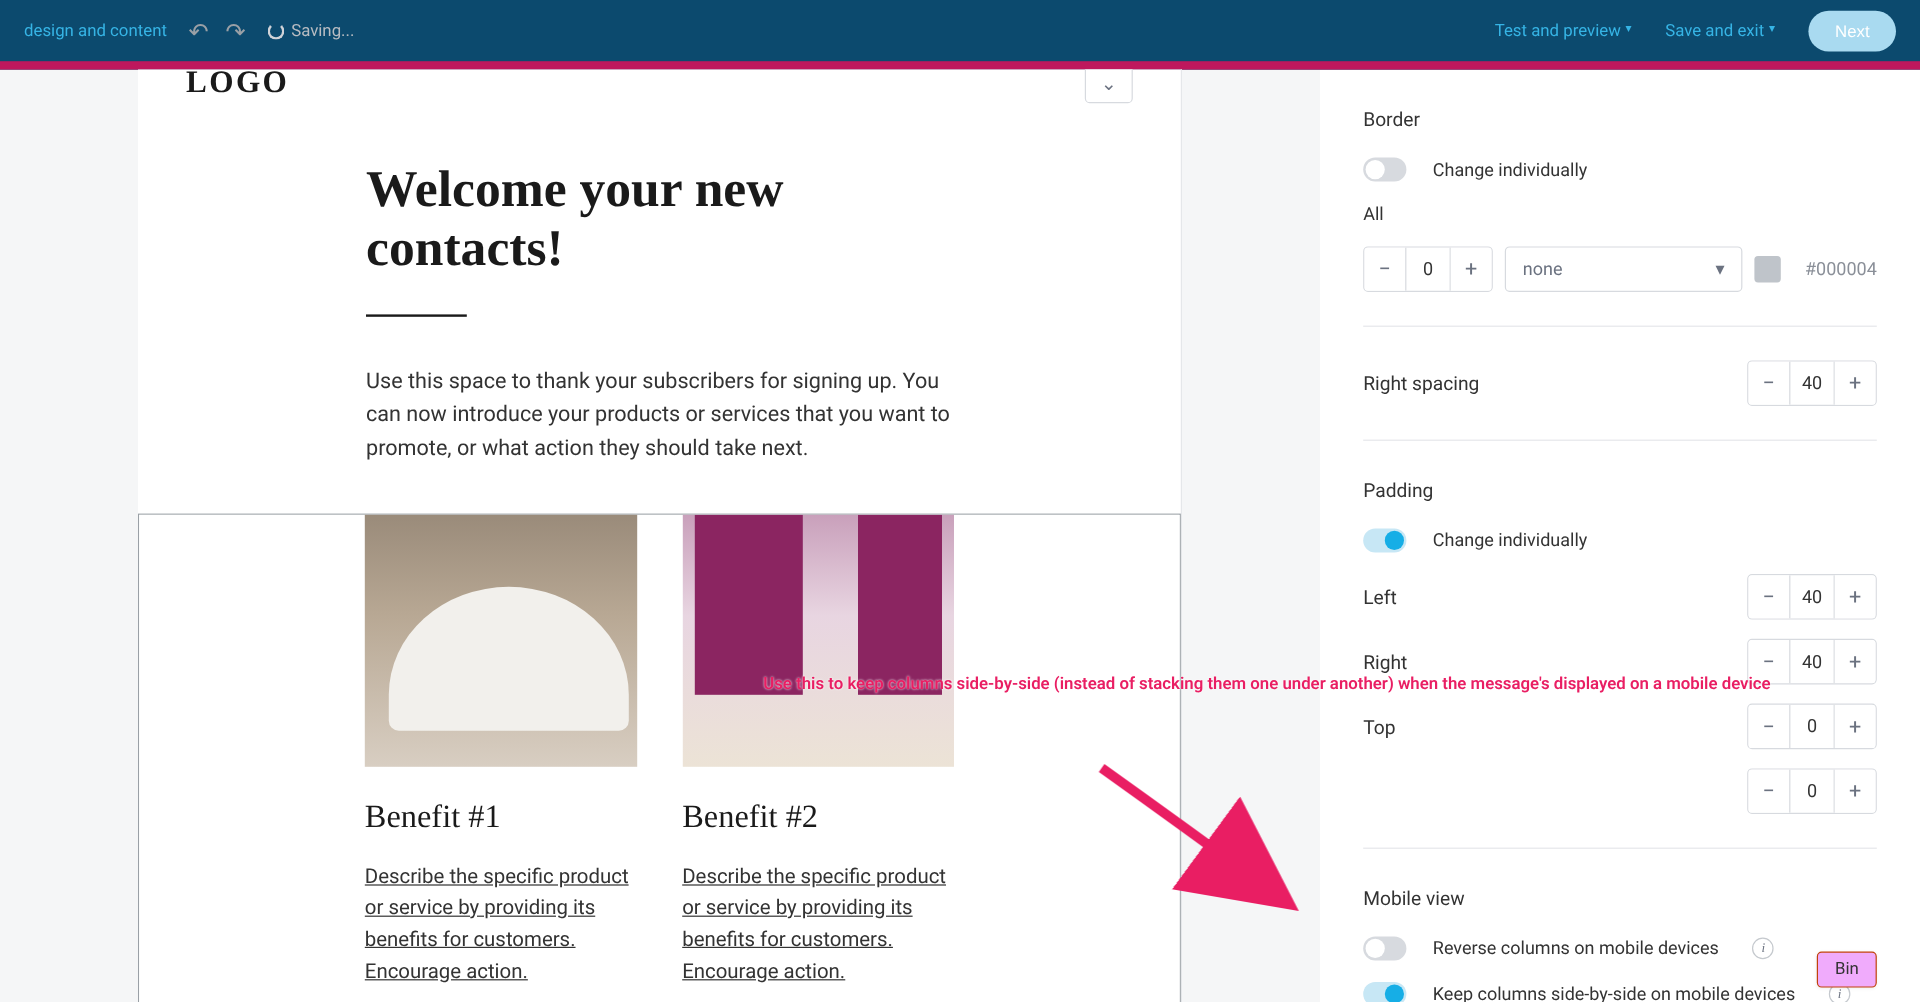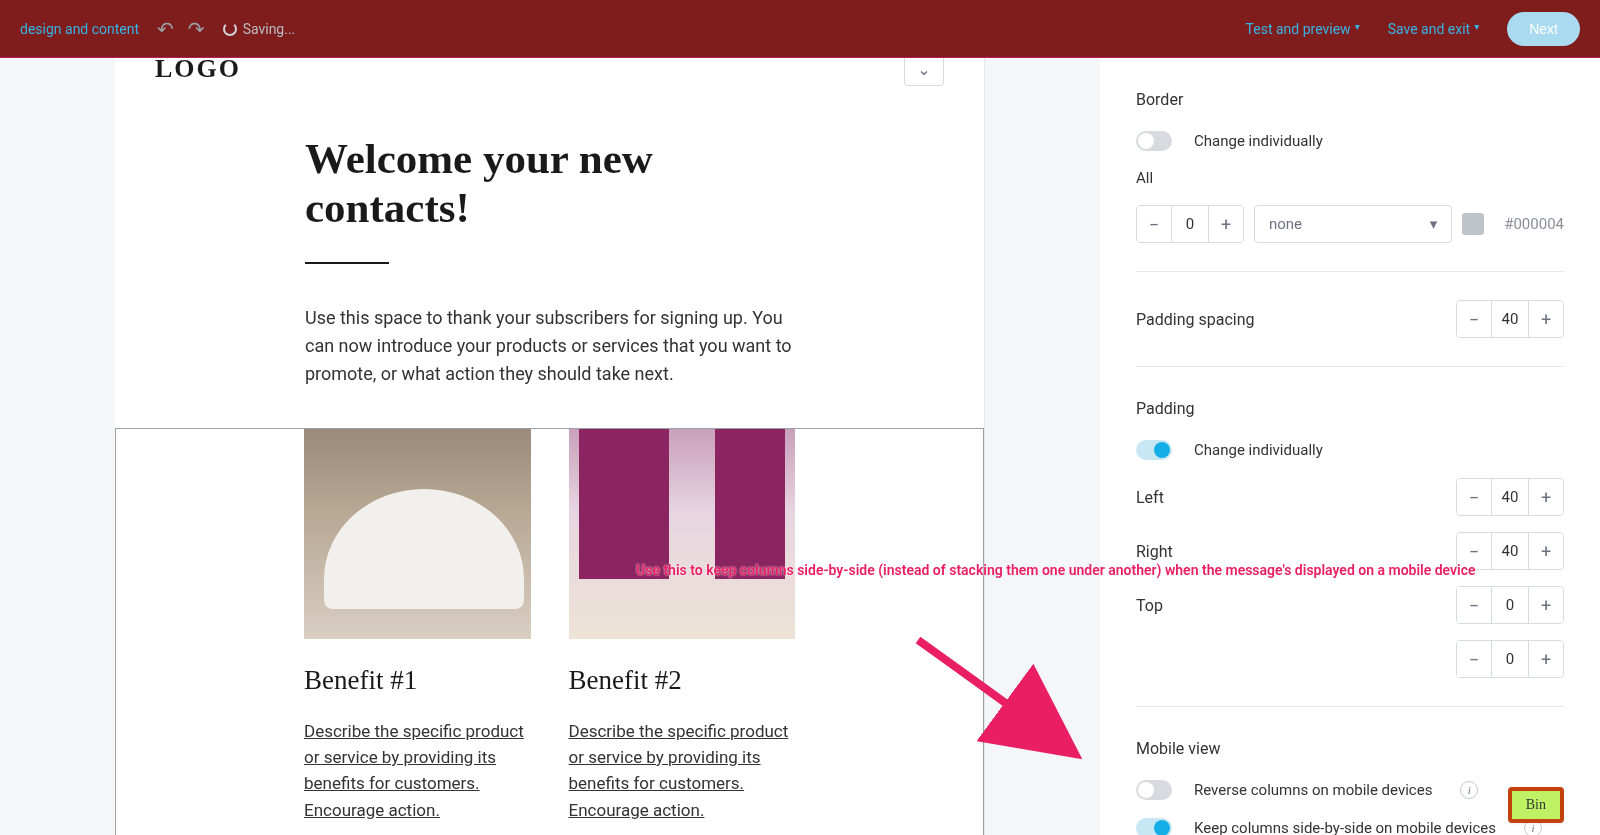--- a/index.html
+++ b/index.html
@@ -1,18 +1,18 @@
 <!DOCTYPE html>
 <html><head>
 <meta charset="utf-8">
 <style>
   * { box-sizing: border-box; margin: 0; padding: 0; }
   body { font-family: -apple-system, BlinkMacSystemFont, "Segoe UI", Roboto, sans-serif; background: #f5f6f7; width: 1600px; height: 835px; overflow: hidden; position: relative; }
   
-  .topbar { height: 58px; background: #7f1d1d; display: flex; align-items: center; padding: 4px 20px; border-bottom: 1px solid #be185d; justify-content: space-between; }
+  .topbar { height: 58px; background: #0c4a6e; display: flex; align-items: center; padding: 4px 20px; border-bottom: 7px solid #be185d; justify-content: space-between; }
   .tb-left { display: flex; align-items: center; gap: 18px; }
   .tb-link { color: #36b4e5; font-size: 14px; cursor: pointer; }
   .tb-icons { display: flex; align-items: center; gap: 14px; color: #9aa0a6; }
   .tb-icon { font-size: 20px; cursor: pointer; }
   .tb-saving { color: #b8bcc2; font-size: 14px; display: flex; align-items: center; gap: 6px; }
   .spinner { width: 14px; height: 14px; border: 2px solid #d0d3d8; border-top-color: transparent; border-radius: 50%; display: inline-block; }
   .tb-right { display: flex; align-items: center; gap: 28px; }
   .tb-action { color: #36b4e5; font-size: 14px; cursor: pointer; display: flex; gap: 4px; }
   .caret-down { font-size: 10px; }
   .tb-next { background: #a9daf0; color: #fff; padding: 9px 22px; border-radius: 20px; font-size: 14px; cursor: pointer; border: none; }
@@ -53,21 +53,21 @@
   .row-ctrl { display: flex; align-items: center; gap: 10px; margin-bottom: 18px; }
   .stepper { display: flex; border: 1px solid #d7dadf; border-radius: 4px; height: 38px; overflow: hidden; }
   .step-btn { width: 34px; display: flex; align-items: center; justify-content: center; color: #6b7280; cursor: pointer; background: #fff; font-size: 18px; }
   .step-val { width: 38px; display: flex; align-items: center; justify-content: center; border-left: 1px solid #d7dadf; border-right: 1px solid #d7dadf; font-size: 15px; }
   .select { flex: 1; height: 38px; border: 1px solid #d7dadf; border-radius: 4px; display: flex; align-items: center; justify-content: space-between; padding: 0 14px; color: #6b7280; cursor: pointer; }
   .swatch { width: 22px; height: 22px; border-radius: 3px; background: #bfc4ca; cursor: pointer; }
   .color-hex { color: #8a8f98; font-size: 15px; margin-left: 10px; }
   .divider { height: 1px; background: #e5e7ea; margin: 28px 0 0 0; }
   .pad-row { display: flex; align-items: center; justify-content: space-between; margin-bottom: 16px; }
   .pad-label { font-size: 16px; color: #333; }
-  .bin-btn { position: absolute; right: 36px; bottom: 12px; background: #bef264; border: 4px solid #c2410c; border-radius: 4px; padding: 6px 14px; font-size: 14px; color: #333; cursor: pointer; box-shadow: 0 1px 3px rgba(0,0,0,0.06); font-family: Liberation Serif, serif; }
+  .bin-btn { position: absolute; right: 36px; bottom: 12px; background: #f0abfc; border: 1px solid #c2410c; border-radius: 4px; padding: 6px 14px; font-size: 14px; color: #333; cursor: pointer; box-shadow: 0 1px 3px rgba(0,0,0,0.06); }
   
   .annotation { position: absolute; left: 636px; top: 560px; color: #e91e63; font-size: 14px; font-weight: 600; line-height: 1.45; pointer-events: none; text-shadow: 0 0 2px #fff; }
   .arrow-svg { position: absolute; left: 908px; top: 630px; pointer-events: none; }
 </style>
 </head>
 <body>
 
 <div class="topbar">
   <div class="tb-left">
     <span class="tb-link">design and content</span>
@@ -143,21 +143,21 @@
       <div class="select">
         <span>none</span>
         <span>▾</span>
       </div>
       <div class="swatch"></div>
       <span class="color-hex">#000004</span>
     </div>
     <div class="divider"></div>
 
     <div class="pad-row" style="margin-top:28px;">
-      <span class="pad-label">Padding spacing</span>
+      <span class="pad-label">Right spacing</span>
       <div class="stepper">
         <div class="step-btn">−</div>
         <div class="step-val">40</div>
         <div class="step-btn">+</div>
       </div>
     </div>
     <div class="divider"></div>
 
     <div class="sec-title">Padding</div>
     <div class="toggle-row">

